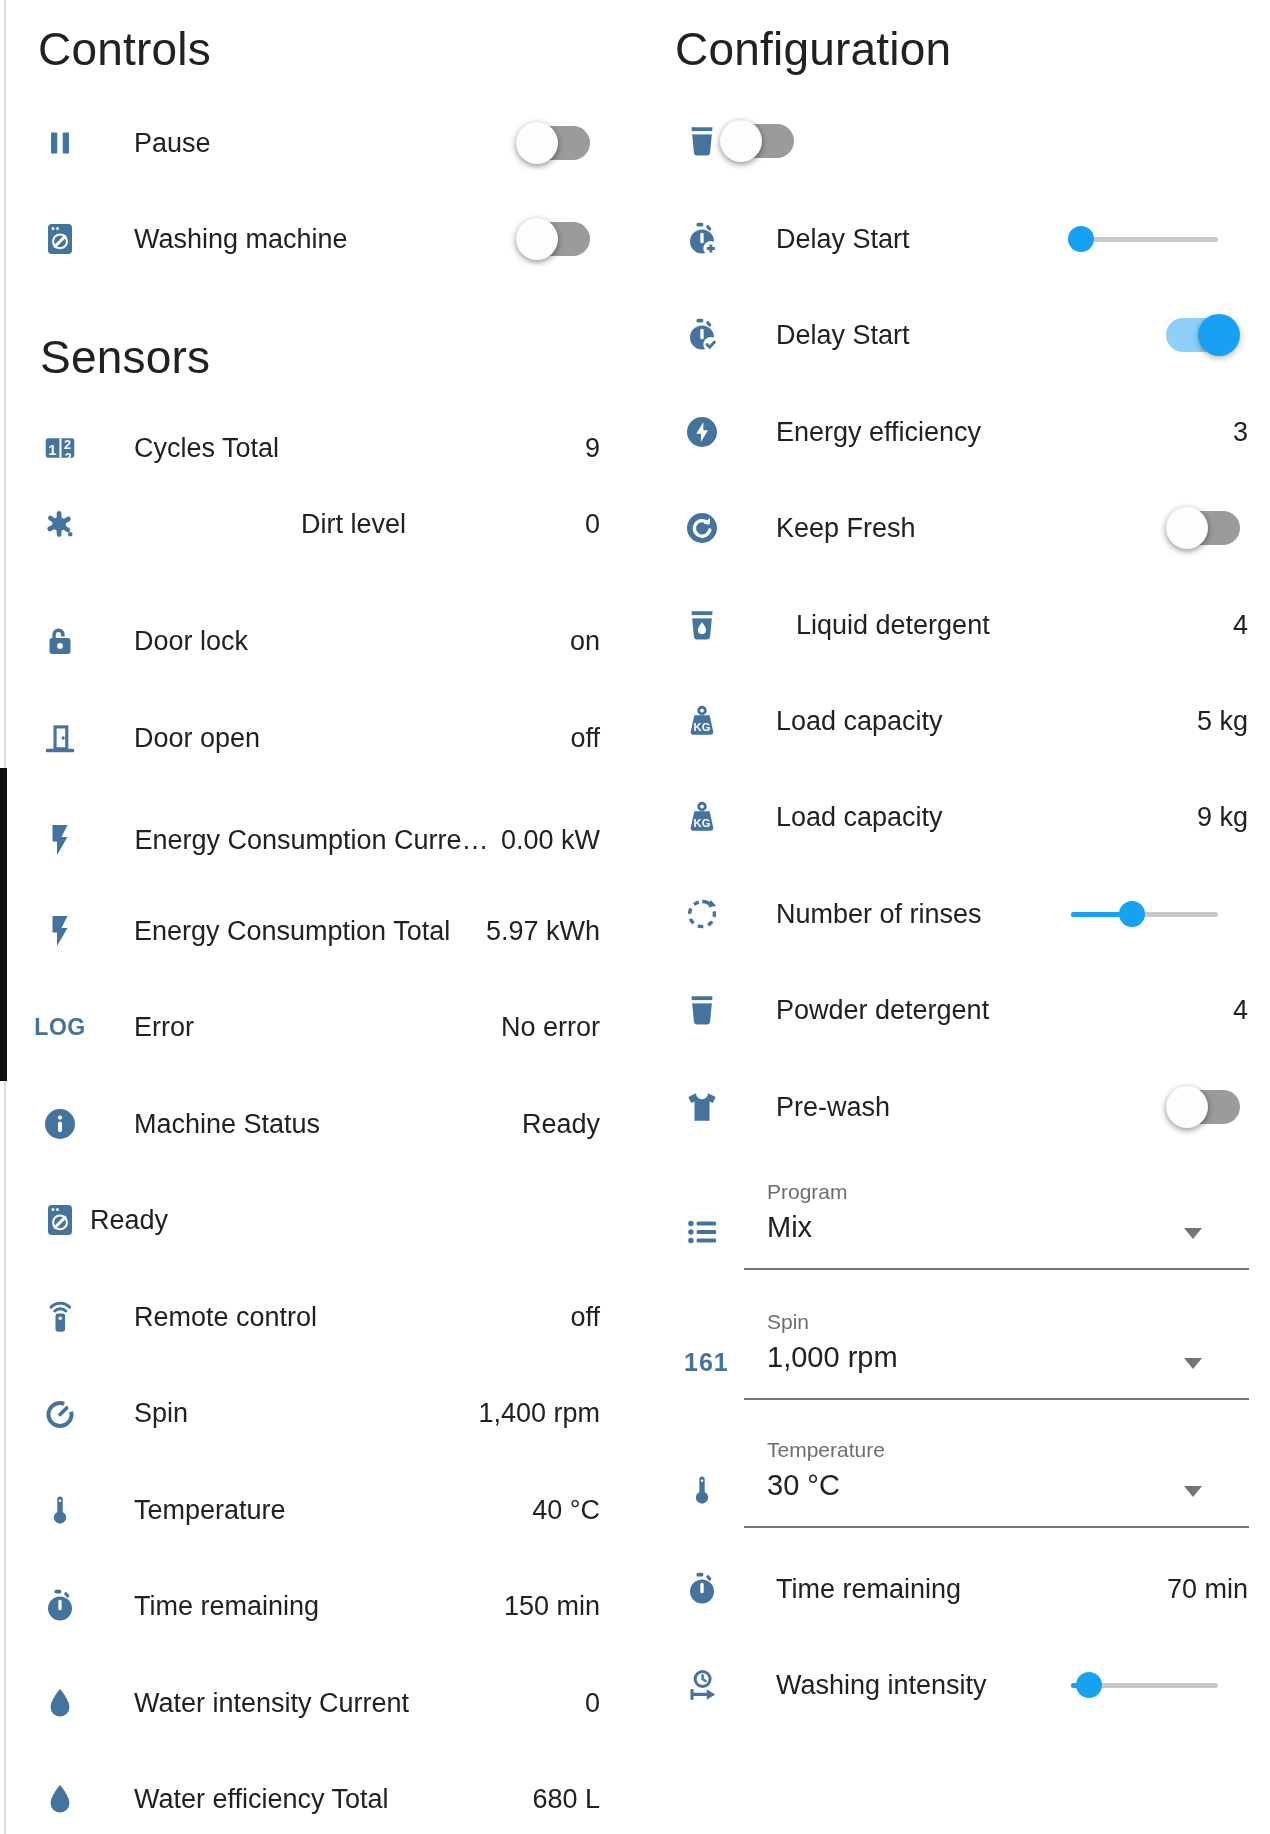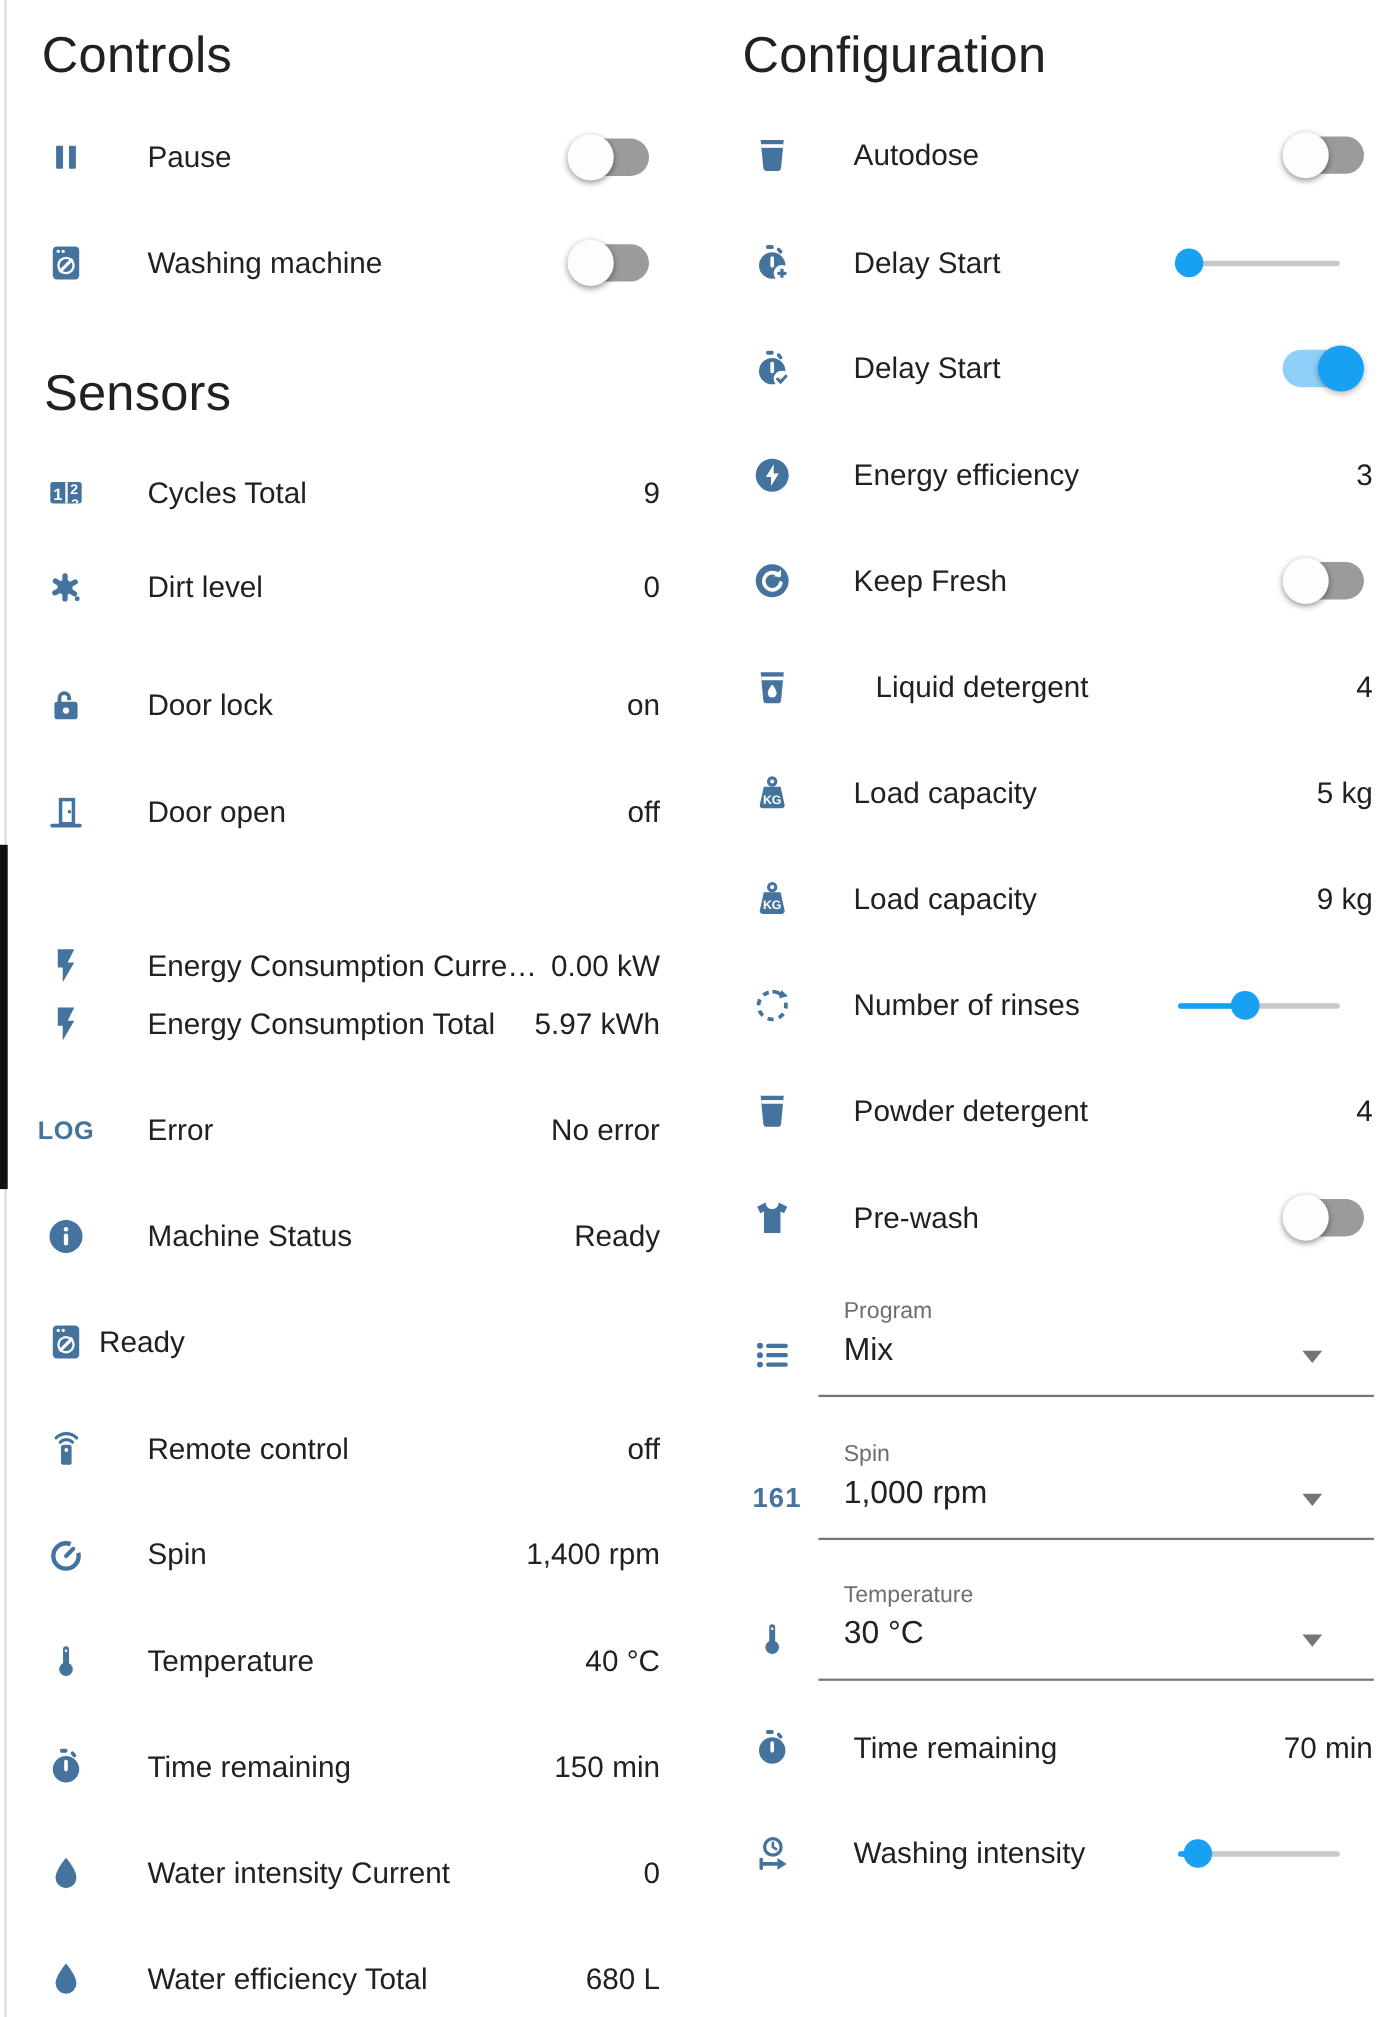--- a/index.html
+++ b/index.html
@@ -109,21 +109,21 @@
               <rect x="11.6" y="5.5" width="1.4" height="13" fill="#fff"></rect>
    <text x="7" y="16.4" font-size="10" font-weight="bold" fill="#fff" text-anchor="middle" font-family="Liberation Sans">1</text>
    <text x="17" y="12.8" font-size="8.5" font-weight="bold" fill="#fff" text-anchor="middle" font-family="Liberation Sans">2</text>
    <text x="17.6" y="21.6" font-size="8.5" font-weight="bold" fill="#fff" text-anchor="middle" font-family="Liberation Sans">3</text>
             </g>
           </svg>
         </span>
         <span class="label">Cycles Total</span>
         <span class="value">9</span>
       </div>
-      <div class="row" style="top: 486px;">
+      <div class="row" style="top: 476px; text-align: center;">
         <span class="icon">
           <svg viewBox="0 0 24 24" fill="var(--icon)" xmlns="http://www.w3.org/2000/svg">
             <circle cx="11.4" cy="12" r="4.6"></circle>
    <rect x="9.8" y="3.4" width="3.2" height="17.2" rx="1.6"></rect>
    <rect x="9.8" y="3.4" width="3.2" height="17.2" rx="1.6" transform="rotate(62 11.4 12)"></rect>
    <rect x="9.8" y="3.4" width="3.2" height="17.2" rx="1.6" transform="rotate(124 11.4 12)"></rect>
    <circle cx="18.8" cy="18.9" r="1.5"></circle>
           </svg>
         </span>
         <span class="label">Dirt level</span>
@@ -144,21 +144,21 @@
         <span class="icon">
           <svg viewBox="0 0 24 24" fill="var(--icon)" xmlns="http://www.w3.org/2000/svg">
             <rect x="2.5" y="19.2" width="19" height="2.3" rx="1"></rect>
    <rect x="8.7" y="4.6" width="7.8" height="14.6" fill="none" stroke="var(--icon)" stroke-width="2.1"></rect>
    <circle cx="14.1" cy="12" r="1.1"></circle>
           </svg>
         </span>
         <span class="label">Door open</span>
         <span class="value">off</span>
       </div>
-      <div class="row" style="top: 830px;">
+      <div class="row" style="top: 792px; text-align: center;">
         <span class="icon">
           <svg viewBox="0 0 24 24" fill="var(--icon)" xmlns="http://www.w3.org/2000/svg">
             <path d="M7 2v11h3v9l7-12h-4l4-8H7z"></path>
           </svg>
         </span>
         <span class="label">Energy Consumption Curre…</span>
         <span class="value">0.00 kW</span>
       </div>
       <div class="row" style="top: 883px;">
         <span class="icon">
@@ -272,21 +272,20 @@
           <svg viewBox="0 0 24 24" fill="var(--icon)" xmlns="http://www.w3.org/2000/svg">
             <defs>
               <clipPath id="cp1">
                 <path d="M5 2.8h14l-1.6 16.9a2.1 2.1 0 0 1-2.1 1.9H8.7a2.1 2.1 0 0 1-2.1-1.9z"></path>
               </clipPath>
             </defs>
   <path d="M5 2.8h14l-1.6 16.9a2.1 2.1 0 0 1-2.1 1.9H8.7a2.1 2.1 0 0 1-2.1-1.9z"></path>
   <rect x="4" y="5.4" width="16" height="2.2" fill="#fff" clip-path="url(#cp1)"></rect>
           </svg>
         </span>
-        <span class="label">Autodose</span>
         <span class="toggle off">
       <span class="track"></span>
       <span class="knob"></span>
         </span>
       </div>
       <div class="row" style="top: 191px;">
         <span class="icon">
           <svg viewBox="0 0 24 24" fill="var(--icon)" xmlns="http://www.w3.org/2000/svg">
             <rect x="8.3" y="1.2" width="4.6" height="2.4" rx="1"></rect>
   <rect x="15.4" y="2.6" width="2.2" height="4" rx="1" transform="rotate(-40 16.5 4.6)"></rect>

